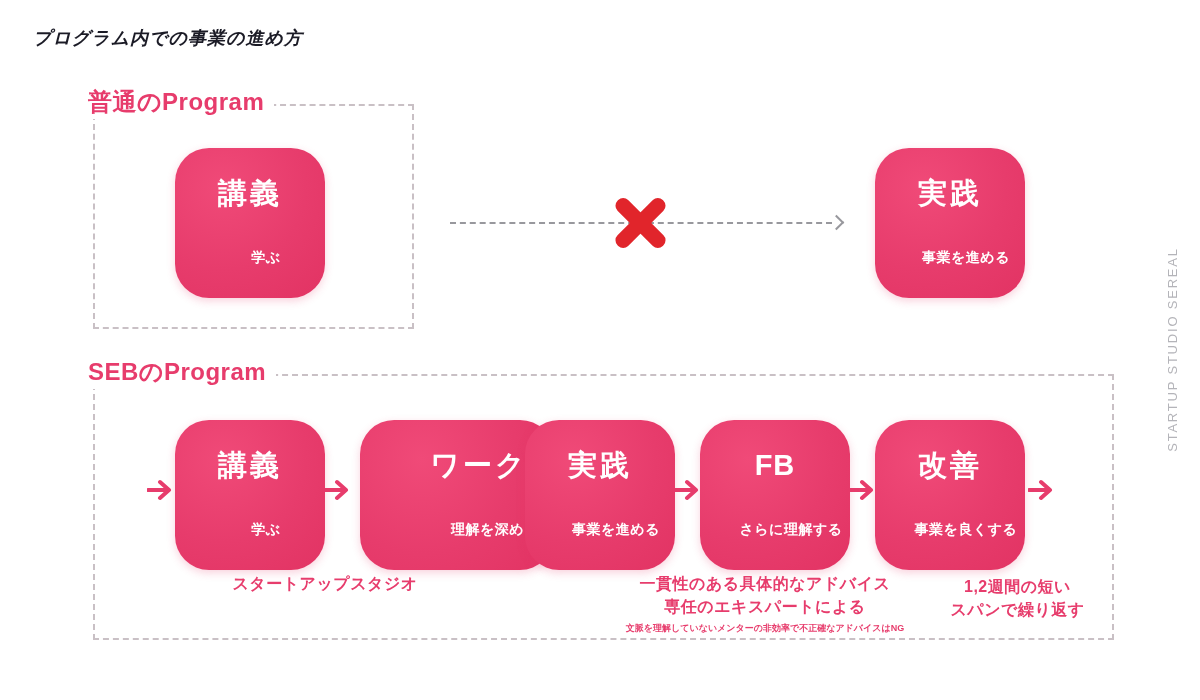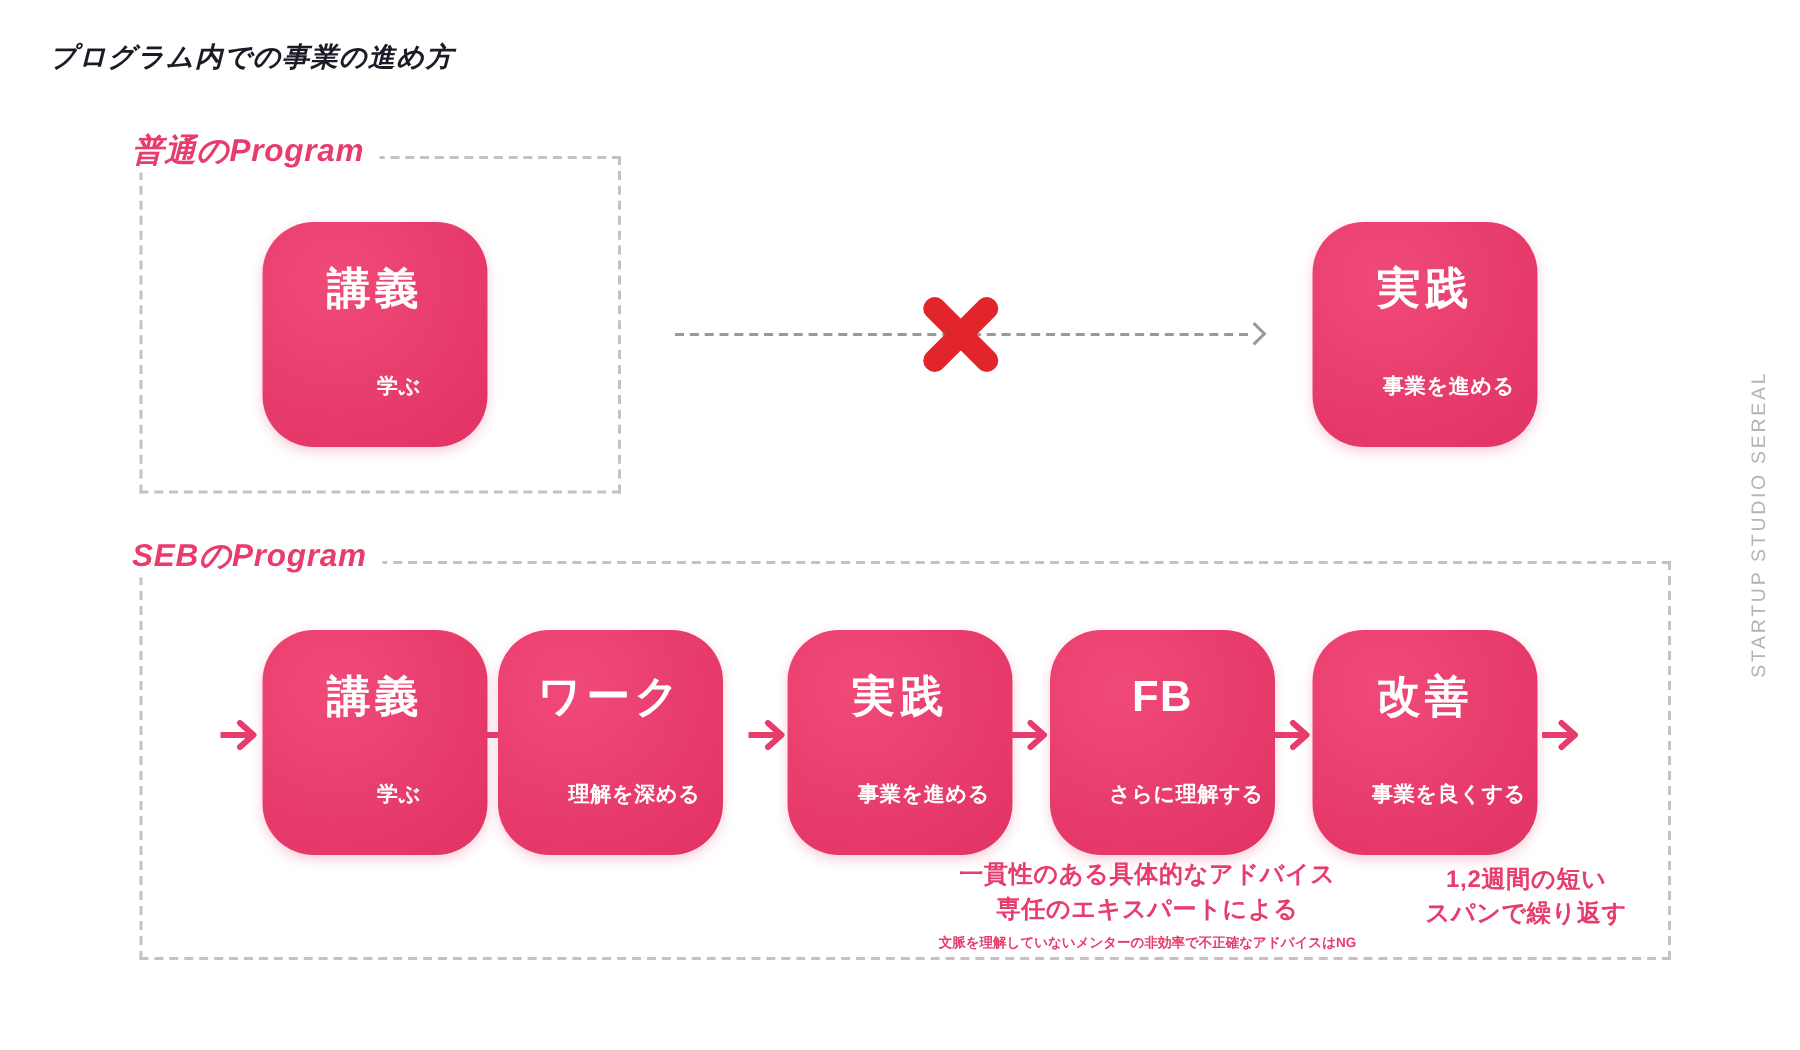--- a/index.html
+++ b/index.html
@@ -9,23 +9,22 @@
   }
   .page-title{
     position:absolute;left:33px;top:26px;font-size:18px;font-weight:800;
     color:#1b1b26;letter-spacing:1px;font-style:italic;
   }
   .group{
     position:absolute;border:2px dashed #c9c0c5;background:transparent;
   }
   .group-heading{
     position:absolute;z-index:3;background:#ffffff;color:#e73c6c;
-    font-size:21px;font-weight:800;letter-spacing:0.5px;padding:0 10px 2px 0;
+    font-size:24px;font-weight:800;letter-spacing:0.5px;padding:0 10px 2px 0;
     line-height:1.2;
-    font-style:italic;
   }
   .box{
     position:absolute;width:150px;height:150px;border-radius:34px;
     background:radial-gradient(circle at 32% 26%, #f04a78 0%, #e73c6c 55%, #e23363 100%);
     color:#ffffff;display:flex;flex-direction:column;align-items:center;justify-content:center;
     text-align:center;box-shadow:0 3px 8px rgba(226,51,99,0.22);z-index:2;gap:31px;
   }
   .box .t{font-size:29px;font-weight:800;letter-spacing:3px;line-height:1;}
   .box .t.latin{letter-spacing:1px;}
   .box .s{font-size:14px;font-weight:700;margin-top:10px;letter-spacing:0.5px;margin-left:32px;}
@@ -117,38 +116,39 @@
   <div class="flow-arrow" style="left:1028px;top:479px;">
     <svg width="26" height="22" viewBox="0 0 26 22">
         <path d="M1 11 H20 M13 3 L22 11 L13 19" fill="none" stroke="#e73c6c" stroke-width="4" stroke-linecap="round" stroke-linejoin="round"></path>
       </svg>
   </div>
 
   <div class="box" style="left:175px;top:420px;">
     <div class="t">講義</div>
     <div class="s">学ぶ</div>
   </div>
-  <div class="box" style="left:332px;top:420px;">
+  <div class="box" style="left:360px;top:420px;padding-left:44px;">
     <div class="t">ワーク</div>
     <div class="s">理解を深める</div>
   </div>
   <div class="box" style="left:525px;top:420px;">
     <div class="t">実践</div>
     <div class="s">事業を進める</div>
   </div>
   <div class="box" style="left:700px;top:420px;">
     <div class="t latin">FB</div>
     <div class="s">さらに理解する</div>
   </div>
   <div class="box" style="left:875px;top:420px;">
     <div class="t">改善</div>
     <div class="s">事業を良くする</div>
   </div>
 
   <div class="note" style="left:200px;top:572px;width:250px;">
+    <div>スタートアップスタジオ</div>
   </div>
   <div class="note" style="left:625px;top:572px;width:280px;">
     <div>一貫性のある具体的なアドバイス</div>
     <div>専任のエキスパートによる</div>
     <div class="small">文脈を理解していないメンターの非効率で不正確なアドバイスはNG</div>
   </div>
   <div class="note" style="left:905px;top:575px;width:225px;">
     <div>1,2週間の短い</div>
     <div>スパンで繰り返す</div>
   </div>

